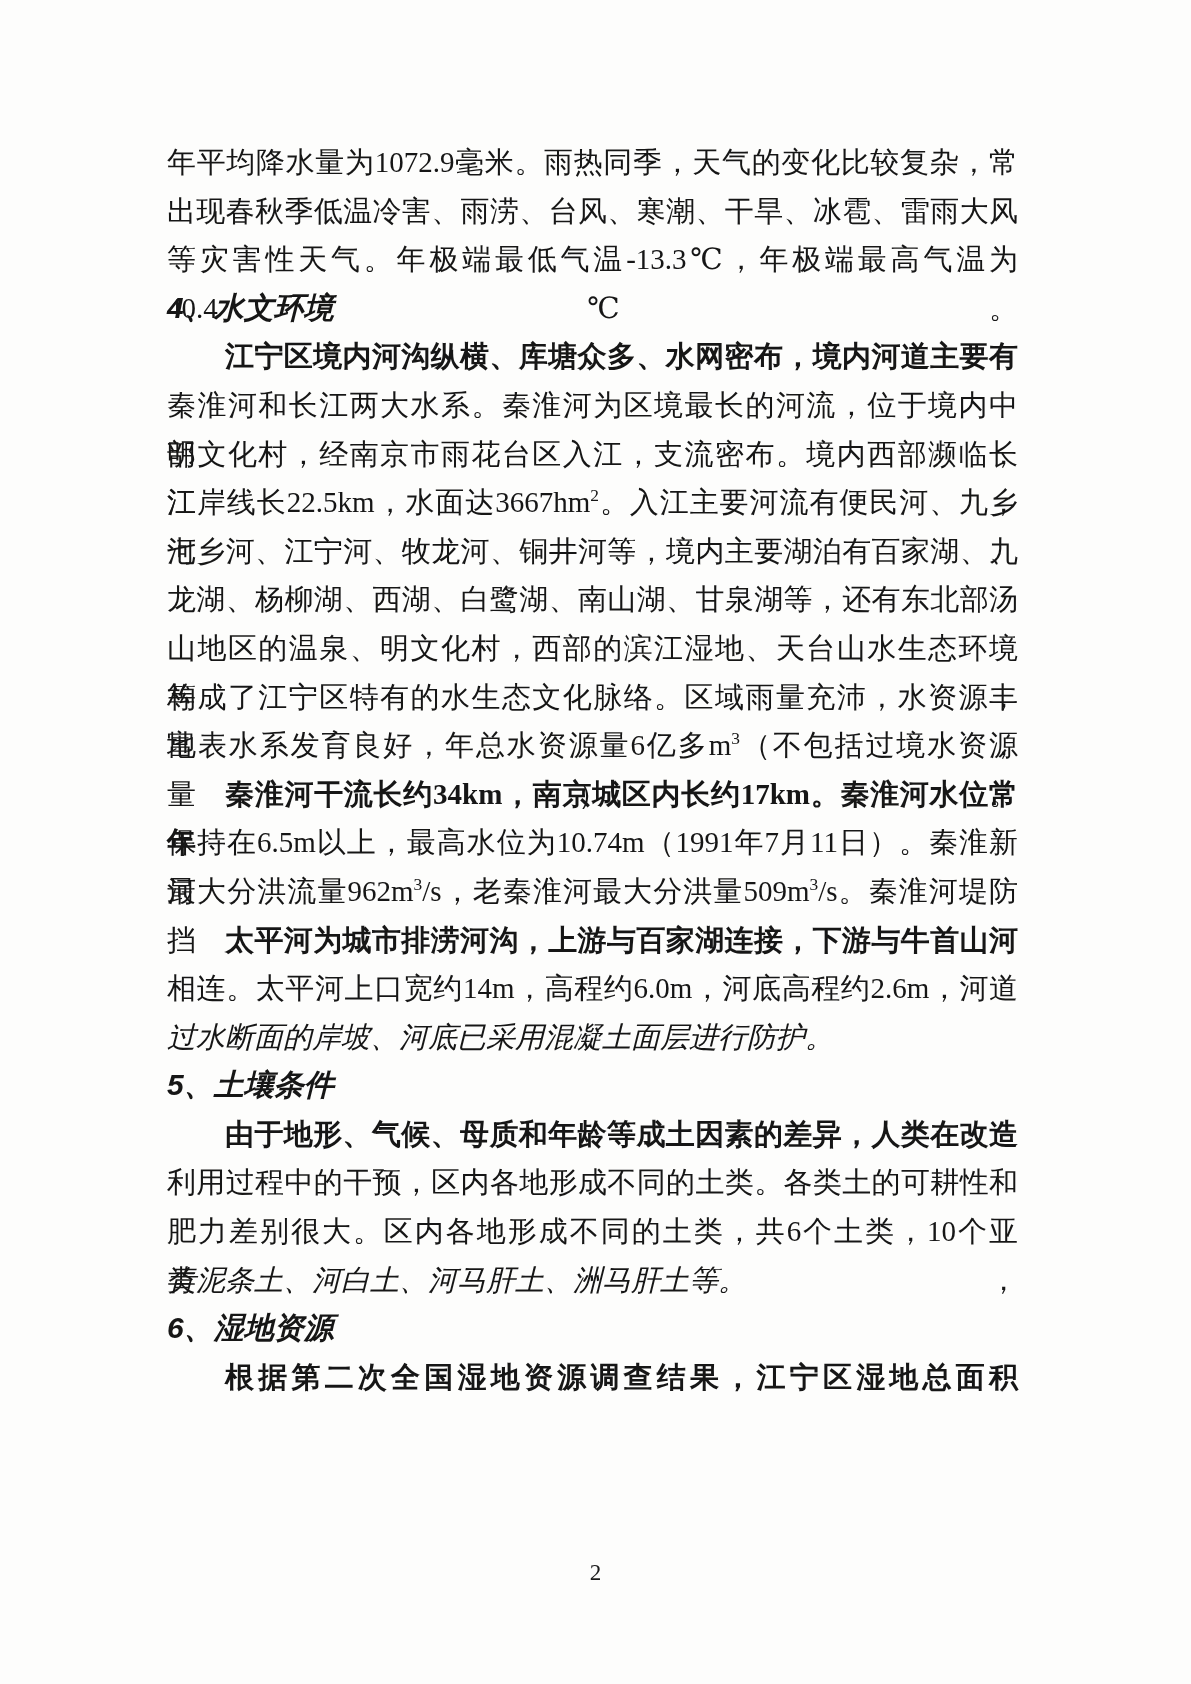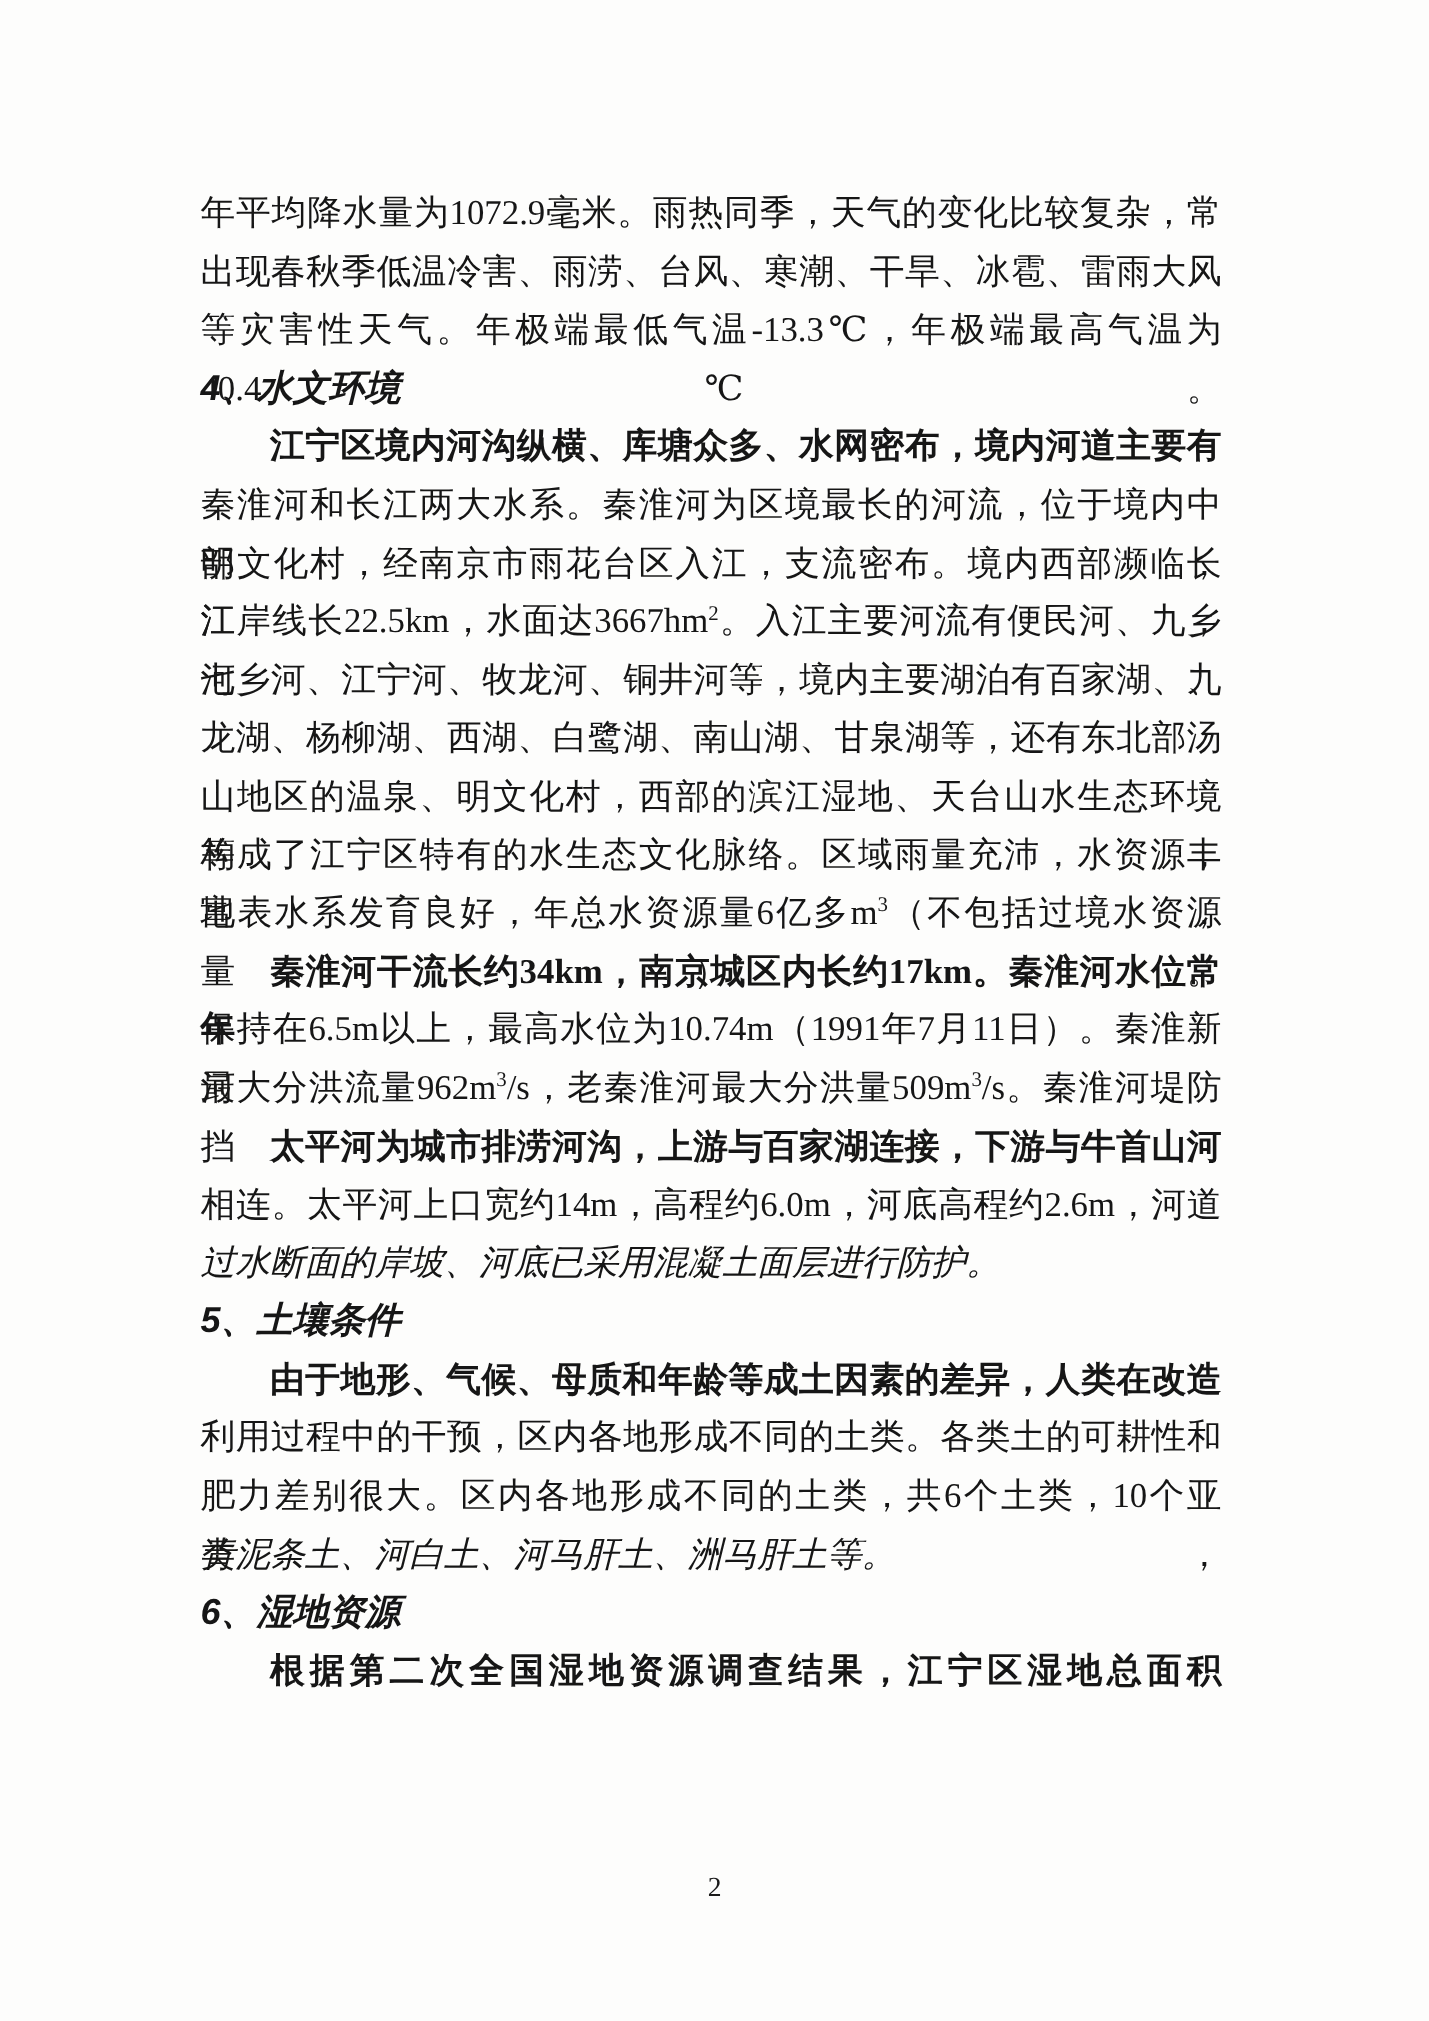--- a/index.html
+++ b/index.html
@@ -16,21 +16,21 @@
     overflow: hidden;
   }
   .doc-page {
     position: absolute;
     inset: 0;
     background: #fdfdfc;
   }
   .doc-body {
     position: absolute;
     left: 167px;
-    top: 154px;
+    top: 138px;
     width: 851px;
   }
   .line {
     height: 48.6px;
     line-height: 48.6px;
     font-size: 29px;
     white-space: normal;
     overflow: visible;
     letter-spacing: 0;
   }

